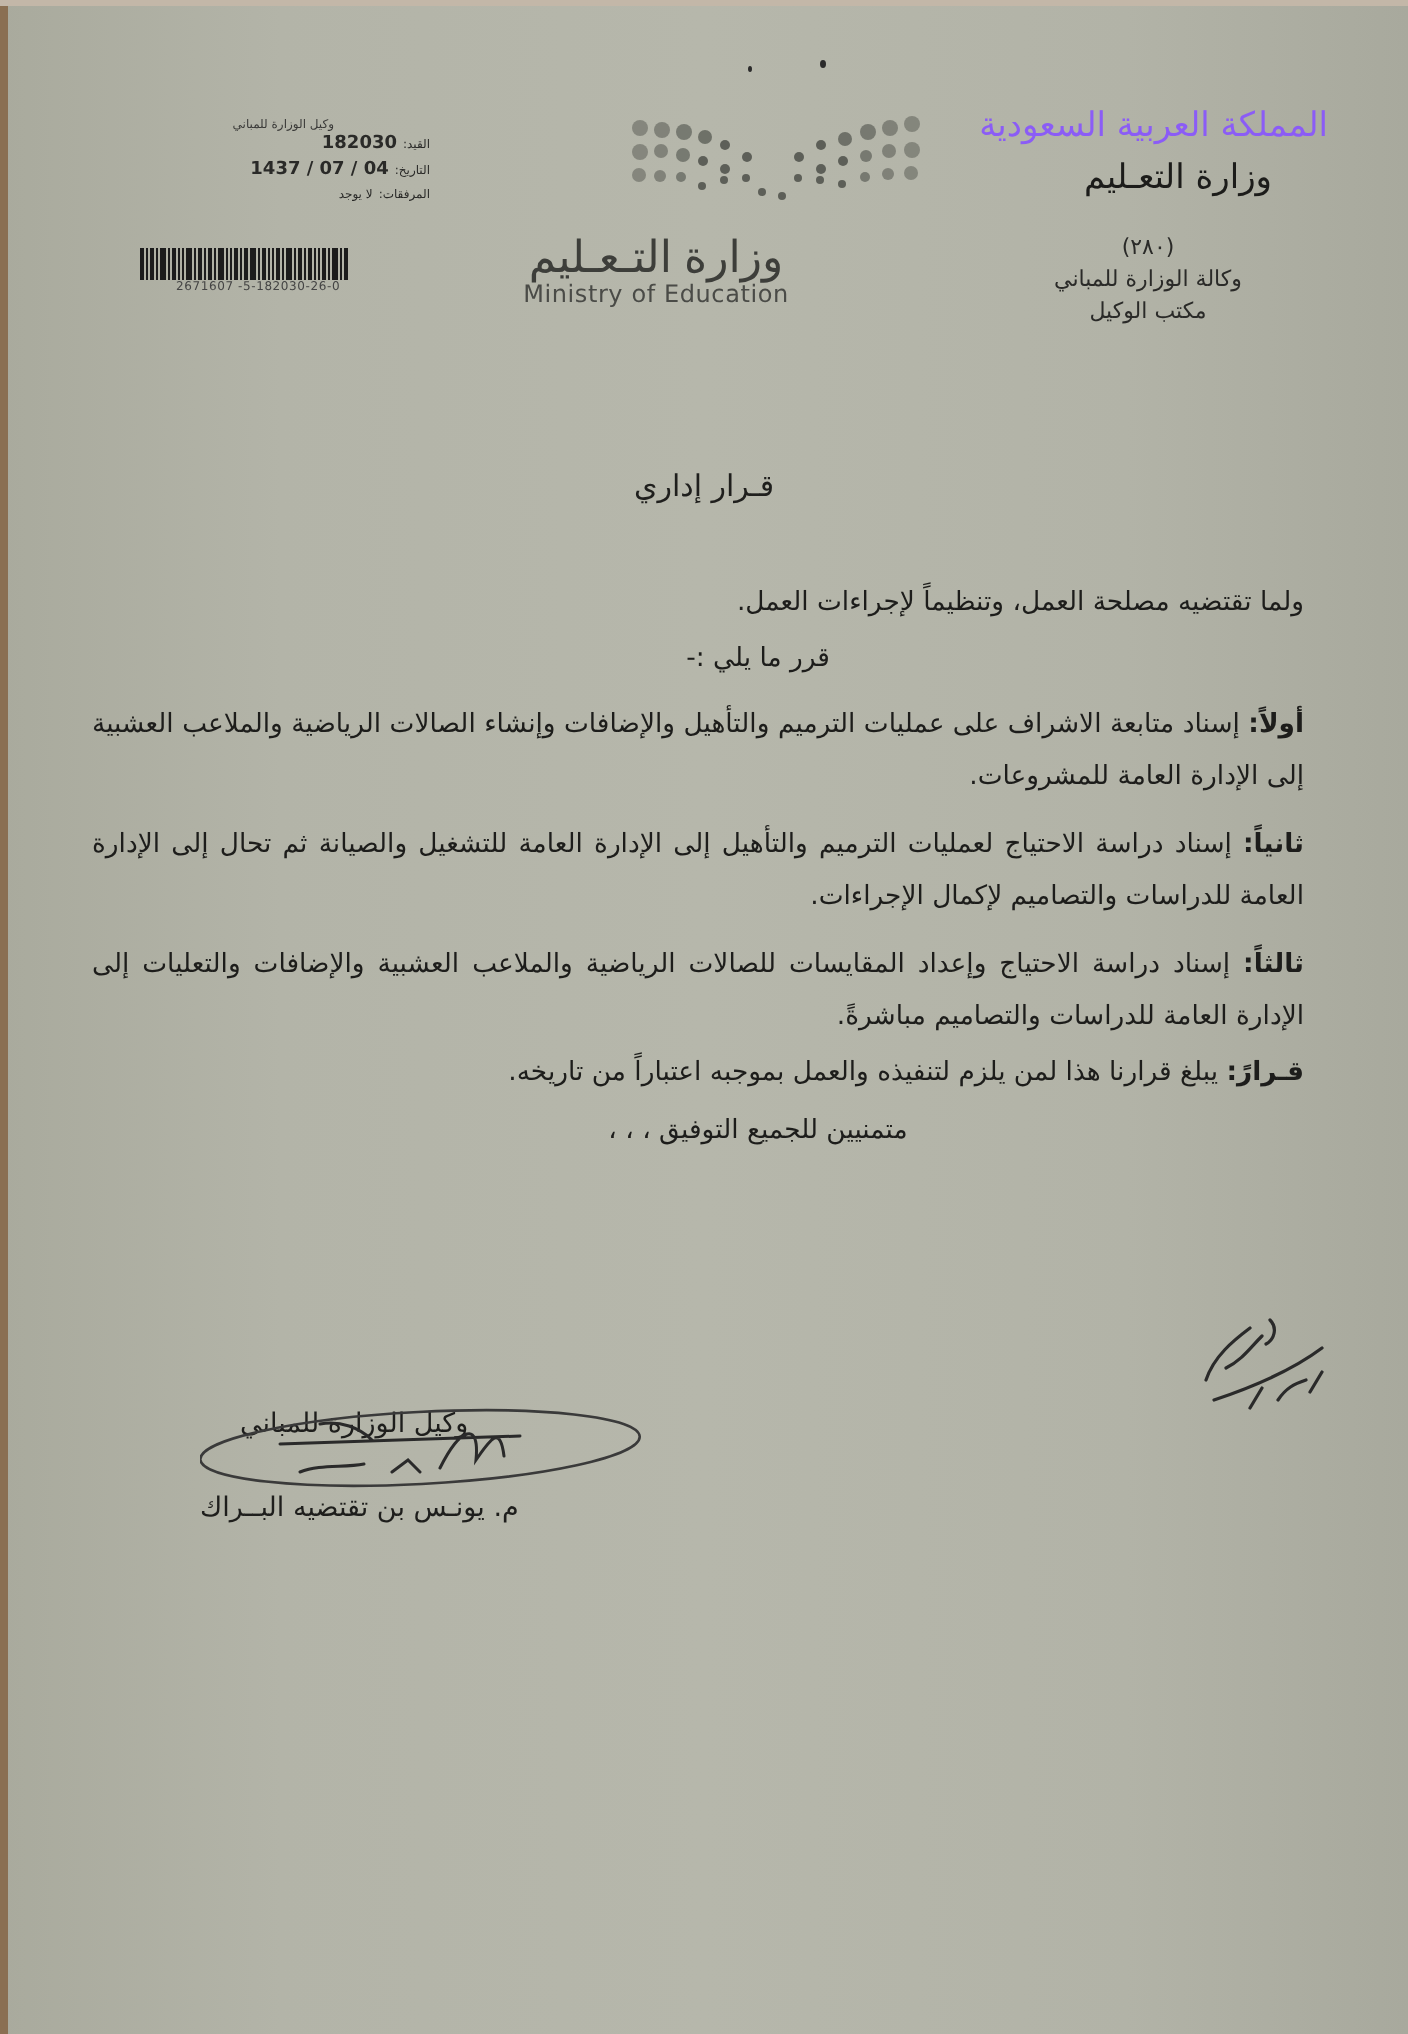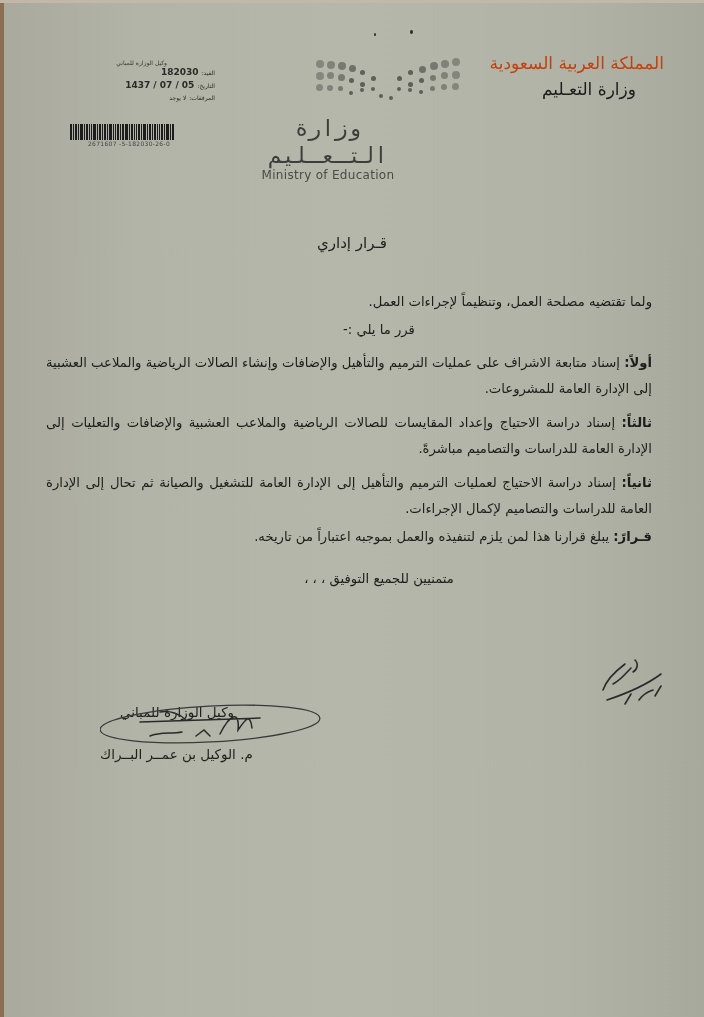--- a/index.html
+++ b/index.html
@@ -9,29 +9,29 @@
     position:relative;
     font-family: "DejaVu Sans", sans-serif;
     color:#1e1e1c;
   }
   .page-edge-left { position:absolute; left:0; top:0; width:4px; height:1017px; background:#8a6f52; }
   .page-edge-top { position:absolute; left:0; top:0; width:704px; height:3px; background:#c3b7a8; }
   .speck { position:absolute; width:3px; height:4px; border-radius:50%; background:#2b2b2b; }
 
   
   .hdr-right { position:absolute; right:40px; top:50px; width:200px; text-align:right; direction:rtl; }
-  .hdr-right .kingdom { font-family:"DejaVu Serif", serif; font-size:17px; line-height:26px; color:#c2410c; white-space:nowrap; }
+  .hdr-right .kingdom { font-family:"DejaVu Serif", serif; font-size:17px; line-height:26px; color:#8b5cf6; white-space:nowrap; }
   .hdr-right .ministry { font-family:"DejaVu Serif", serif; font-size:17px; line-height:26px; margin-right:28px; color:#1c1c1a; }
   .hdr-right .sub { text-align:center; width:140px; margin-right:20px; margin-top:14px; font-size:11px; line-height:16px; color:#2a2a28; }
 
   
   .logo { position:absolute; left:248px; top:58px; width:210px; }
   .dots { position:relative; width:150px; height:50px; margin-left:68px; }
   .dot { position:absolute; border-radius:50%; background:#5d5f58; }
-  .logo-ar { font-family:Liberation Mono, monospace; font-size:22px; color:#3d3e3a; direction:rtl; text-align:center; margin-top:8px; width:150px; margin-left:5px; letter-spacing:1px; }
+  .logo-ar { font-family:Liberation Sans, sans-serif; font-size:22px; color:#3d3e3a; direction:rtl; text-align:center; margin-top:8px; width:150px; margin-left:5px; letter-spacing:1px; }
   .logo-en { font-size:12px; color:#4a4b47; text-align:center; width:150px; margin-left:5px; margin-top:-2px; letter-spacing:0.3px; }
 
   
   .ref { position:absolute; left:110px; top:59px; width:105px; direction:rtl; text-align:right; font-size:7px; color:#2a2a28; }
   .ref .agent { font-size:6px; margin-right:48px; color:#3a3a38; }
   .ref .row { display:flex; justify-content:flex-start; gap:3px; align-items:baseline; line-height:12px; }
   .ref .lbl { font-size:6px; }
   .ref .val { font-family:"DejaVu Sans", sans-serif; font-weight:bold; font-size:9px; direction:ltr; }
   .barcode { position:absolute; left:70px; top:124px; width:122px; height:16px; display:flex; gap:1px; }
   .barcode span { display:block; height:16px; background:#1c1c1c; }
@@ -39,39 +39,44 @@
 
   
   .title { position:absolute; left:0; right:0; top:234px; text-align:center; font-size:15px; direction:rtl; color:#1f1f1d; }
 
   
   .body { position:absolute; right:52px; left:46px; top:288px; direction:rtl; text-align:right; font-size:13.2px; color:#1d1d1b; }
   .intro p { margin:0; line-height:28px; }
   .decided { text-align:center; margin-top:2px; line-height:24px; padding-left:60px; }
   .item { line-height:26px; text-align:justify; text-align-last:right; margin-top:8px; }
   .item .label { font-weight:bold; }
-  .closing { text-align:center; padding-left:60px; margin-top:17px; line-height:24px; }
+  .closing { text-align:center; padding-left:60px; margin-top:4px; line-height:24px; }
 
   
   .sig-title { position:absolute; left:120px; top:704px; font-size:13.5px; direction:rtl; }
   .sig-name { position:absolute; left:100px; top:746px; font-size:13.5px; direction:rtl; }
   .sig-svg { position:absolute; left:100px; top:700px; }
   .hand-note { position:absolute; left:595px; top:650px; }
 </style>
 </head>
 <body>
 
 <div class="page-edge-left"></div>
 <div class="page-edge-top"></div>
 <div class="speck" style="left:374px;top:33px;width:2px;height:3px;"></div>
 <div class="speck" style="left:410px;top:30px;"></div>
 
 <div class="hdr-right">
   <div class="kingdom">المملكة العربية السعودية</div>
   <div class="ministry">وزارة التعـليم</div>
+  <div class="sub">
+    <div>(٢٨٠)</div>
+    <div>وكالة الوزارة للمباني</div>
+    <div>مكتب الوكيل</div>
+  </div>
 </div>
 
 <div class="logo">
   <div class="dots">
 
     <span class="dot" style="left:0;top:2px;width:8px;height:8px;opacity:.55"></span>
     <span class="dot" style="left:11px;top:3px;width:8px;height:8px;opacity:.6"></span>
     <span class="dot" style="left:22px;top:4px;width:8px;height:8px;opacity:.7"></span>
     <span class="dot" style="left:33px;top:7px;width:7px;height:7px;opacity:.8"></span>
     <span class="dot" style="left:44px;top:12px;width:5px;height:5px;"></span>
@@ -113,21 +118,21 @@
 </div>
 
 <div class="ref">
   <div class="agent">وكيل الوزارة للمباني</div>
   <div class="row">
     <span class="lbl">القيد:</span>
     <span class="val">182030</span>
   </div>
   <div class="row">
     <span class="lbl">التاريخ:</span>
-    <span class="val">1437 / 07 / 05</span>
+    <span class="val">1437 / 07 / 04</span>
   </div>
   <div class="row">
     <span class="lbl">المرفقات:</span>
     <span class="lbl">لا يوجد</span>
   </div>
 </div>
 <div class="barcode">
   <span style="width:2px"></span>
     <span style="width:1px"></span>
     <span style="width:2px"></span>
@@ -177,36 +182,36 @@
   <div class="intro">
     <p>ولما تقتضيه مصلحة العمل، وتنظيماً لإجراءات العمل.</p>
   </div>
   <div class="decided">قرر ما يلي :-</div>
 
   <div class="item">
     <span class="label">أولاً:</span>
     <span>إسناد متابعة الاشراف على عمليات الترميم والتأهيل والإضافات وإنشاء الصالات الرياضية والملاعب العشبية إلى الإدارة العامة للمشروعات.</span>
   </div>
   <div class="item">
+    <span class="label">ثانياً:</span>
+    <span>إسناد دراسة الاحتياج لعمليات الترميم والتأهيل إلى الإدارة العامة للتشغيل والصيانة ثم تحال إلى الإدارة العامة للدراسات والتصاميم لإكمال الإجراءات.</span>
+  </div>
+  <div class="item">
     <span class="label">ثالثاً:</span>
     <span>إسناد دراسة الاحتياج وإعداد المقايسات للصالات الرياضية والملاعب العشبية والإضافات والتعليات إلى الإدارة العامة للدراسات والتصاميم مباشرةً.</span>
-  </div>
-  <div class="item">
-    <span class="label">ثانياً:</span>
-    <span>إسناد دراسة الاحتياج لعمليات الترميم والتأهيل إلى الإدارة العامة للتشغيل والصيانة ثم تحال إلى الإدارة العامة للدراسات والتصاميم لإكمال الإجراءات.</span>
   </div>
   <div class="item" style="margin-top:2px">
     <span class="label">قـرارً:</span>
     <span>يبلغ قرارنا هذا لمن يلزم لتنفيذه والعمل بموجبه اعتباراً من تاريخه.</span>
   </div>
   <div class="closing">متمنيين للجميع التوفيق ، ، ،</div>
 </div>
 
 <svg class="hand-note" width="75" height="60" viewBox="0 0 75 60">
   <path d="M8 40 C 12 28, 22 20, 30 14 M18 34 C 26 30, 30 24, 36 18 M40 10 C 44 14, 42 20, 38 22 M12 50 C 30 44, 50 36, 66 24 M30 54 L 36 44 M44 50 C 48 44, 52 42, 58 40 M60 46 L 66 36" stroke="#2a2a2a" stroke-width="1.6" fill="none" stroke-linecap="round"></path>
 </svg>
 
 <div class="sig-title">وكيل الوزارة للمباني</div>
 <svg class="sig-svg" width="230" height="50" viewBox="0 0 230 50">
   <ellipse cx="110" cy="24" rx="110" ry="18" stroke="#3a3a3a" stroke-width="1.3" fill="none" transform="rotate(-3 110 24)"></ellipse>
   <path d="M40 22 L 160 18 M120 34 C 130 14, 140 10, 138 30 C 145 20, 150 12, 152 28 M60 12 C 70 10, 80 14, 86 20 M50 36 C 60 32, 72 34, 82 32 M96 36 L 104 30 L 110 36" stroke="#2a2a2a" stroke-width="1.5" fill="none" stroke-linecap="round"></path>
 </svg>
-<div class="sig-name">م. الوكيل بن عمــر البــراك</div>
+<div class="sig-name">م. يونـس بن تقتضيه البــراك</div>
 
 </body></html>

